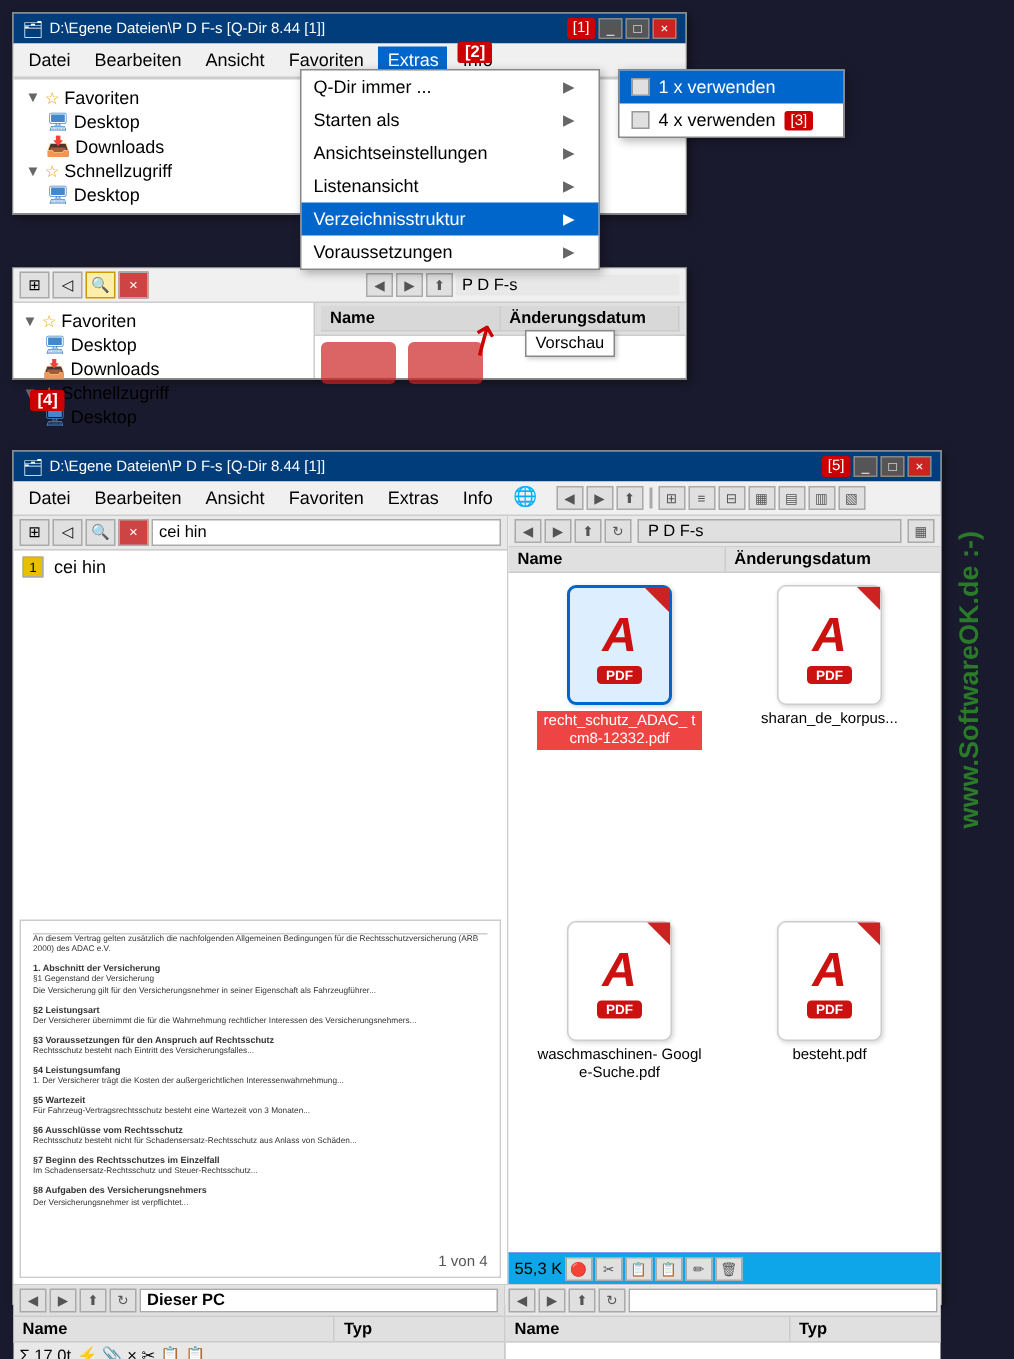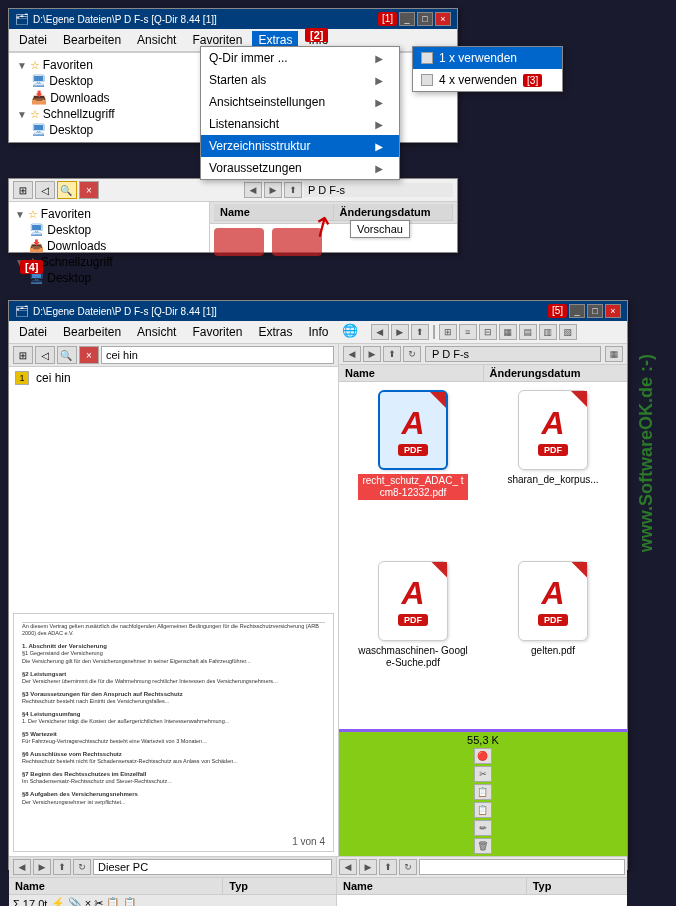--- a/index.html
+++ b/index.html
@@ -849,45 +849,45 @@
             <div class="file-name">waschmaschinen-
 Google-Suche.pdf</div>
           </div>
 
           <div class="file-item">
             <div class="pdf-file-icon">
               <div class="pdf-icon-corner"></div>
               <span class="pdf-acrobat-symbol">A</span>
               <div class="pdf-label-tag">PDF</div>
             </div>
-            <div class="file-name">gelten.pdf</div>
+            <div class="file-name">besteht.pdf</div>
           </div>
         </div>
 
-        <div style="background:#84cc16; border-top:3px solid #8b5cf6; padding:2px 4px; display:flex; align-items:center; gap:2px;flex-direction:column;">
+        <div style="background:#0ea5e9; border-top:1px solid #8b5cf6; padding:2px 4px; display:flex; align-items:center; gap:2px;">
           <span style="font-size:11px;">55,3 K</span>
           <div class="nav-btn" style="color:#cc2222;">🔴</div>
           <div class="nav-btn">✂</div>
           <div class="nav-btn">📋</div>
           <div class="nav-btn">📋</div>
           <div class="nav-btn">✏</div>
           <div class="nav-btn">🗑</div>
         </div>
       </div>
     </div>
 
     <div class="bottom-panels">
 
       <div class="bottom-left">
         <div class="bottom-toolbar">
           <div class="nav-btn">◀</div>
           <div class="nav-btn">▶</div>
           <div class="nav-btn">⬆</div>
           <div class="nav-btn">↻</div>
-          <span style="flex:1; background:white; border:1px solid #aaa; padding:1px 4px; font-size:11px;">Dieser PC</span>
+          <span style="flex:1; background:white; border:1px solid #aaa; padding:1px 4px; font-size:11px;font-weight:bold;">Dieser PC</span>
         </div>
         <div style="display:flex; background:#e0e0e0; border-bottom:1px solid #ccc;">
           <span style="flex:2; padding:2px 6px; font-size:11px; font-weight:bold; border-right:1px solid #ccc;">Name</span>
           <span style="flex:1; padding:2px 6px; font-size:11px; font-weight:bold;">Typ</span>
         </div>
         <div style="padding:2px 4px; display:flex; align-items:center; gap:4px;">
           <span style="font-size:11px;">Σ 17 0t</span>
           <span style="font-size:11px;">⚡ 📎 × ✂ 📋 📋</span>
         </div>
       </div>

